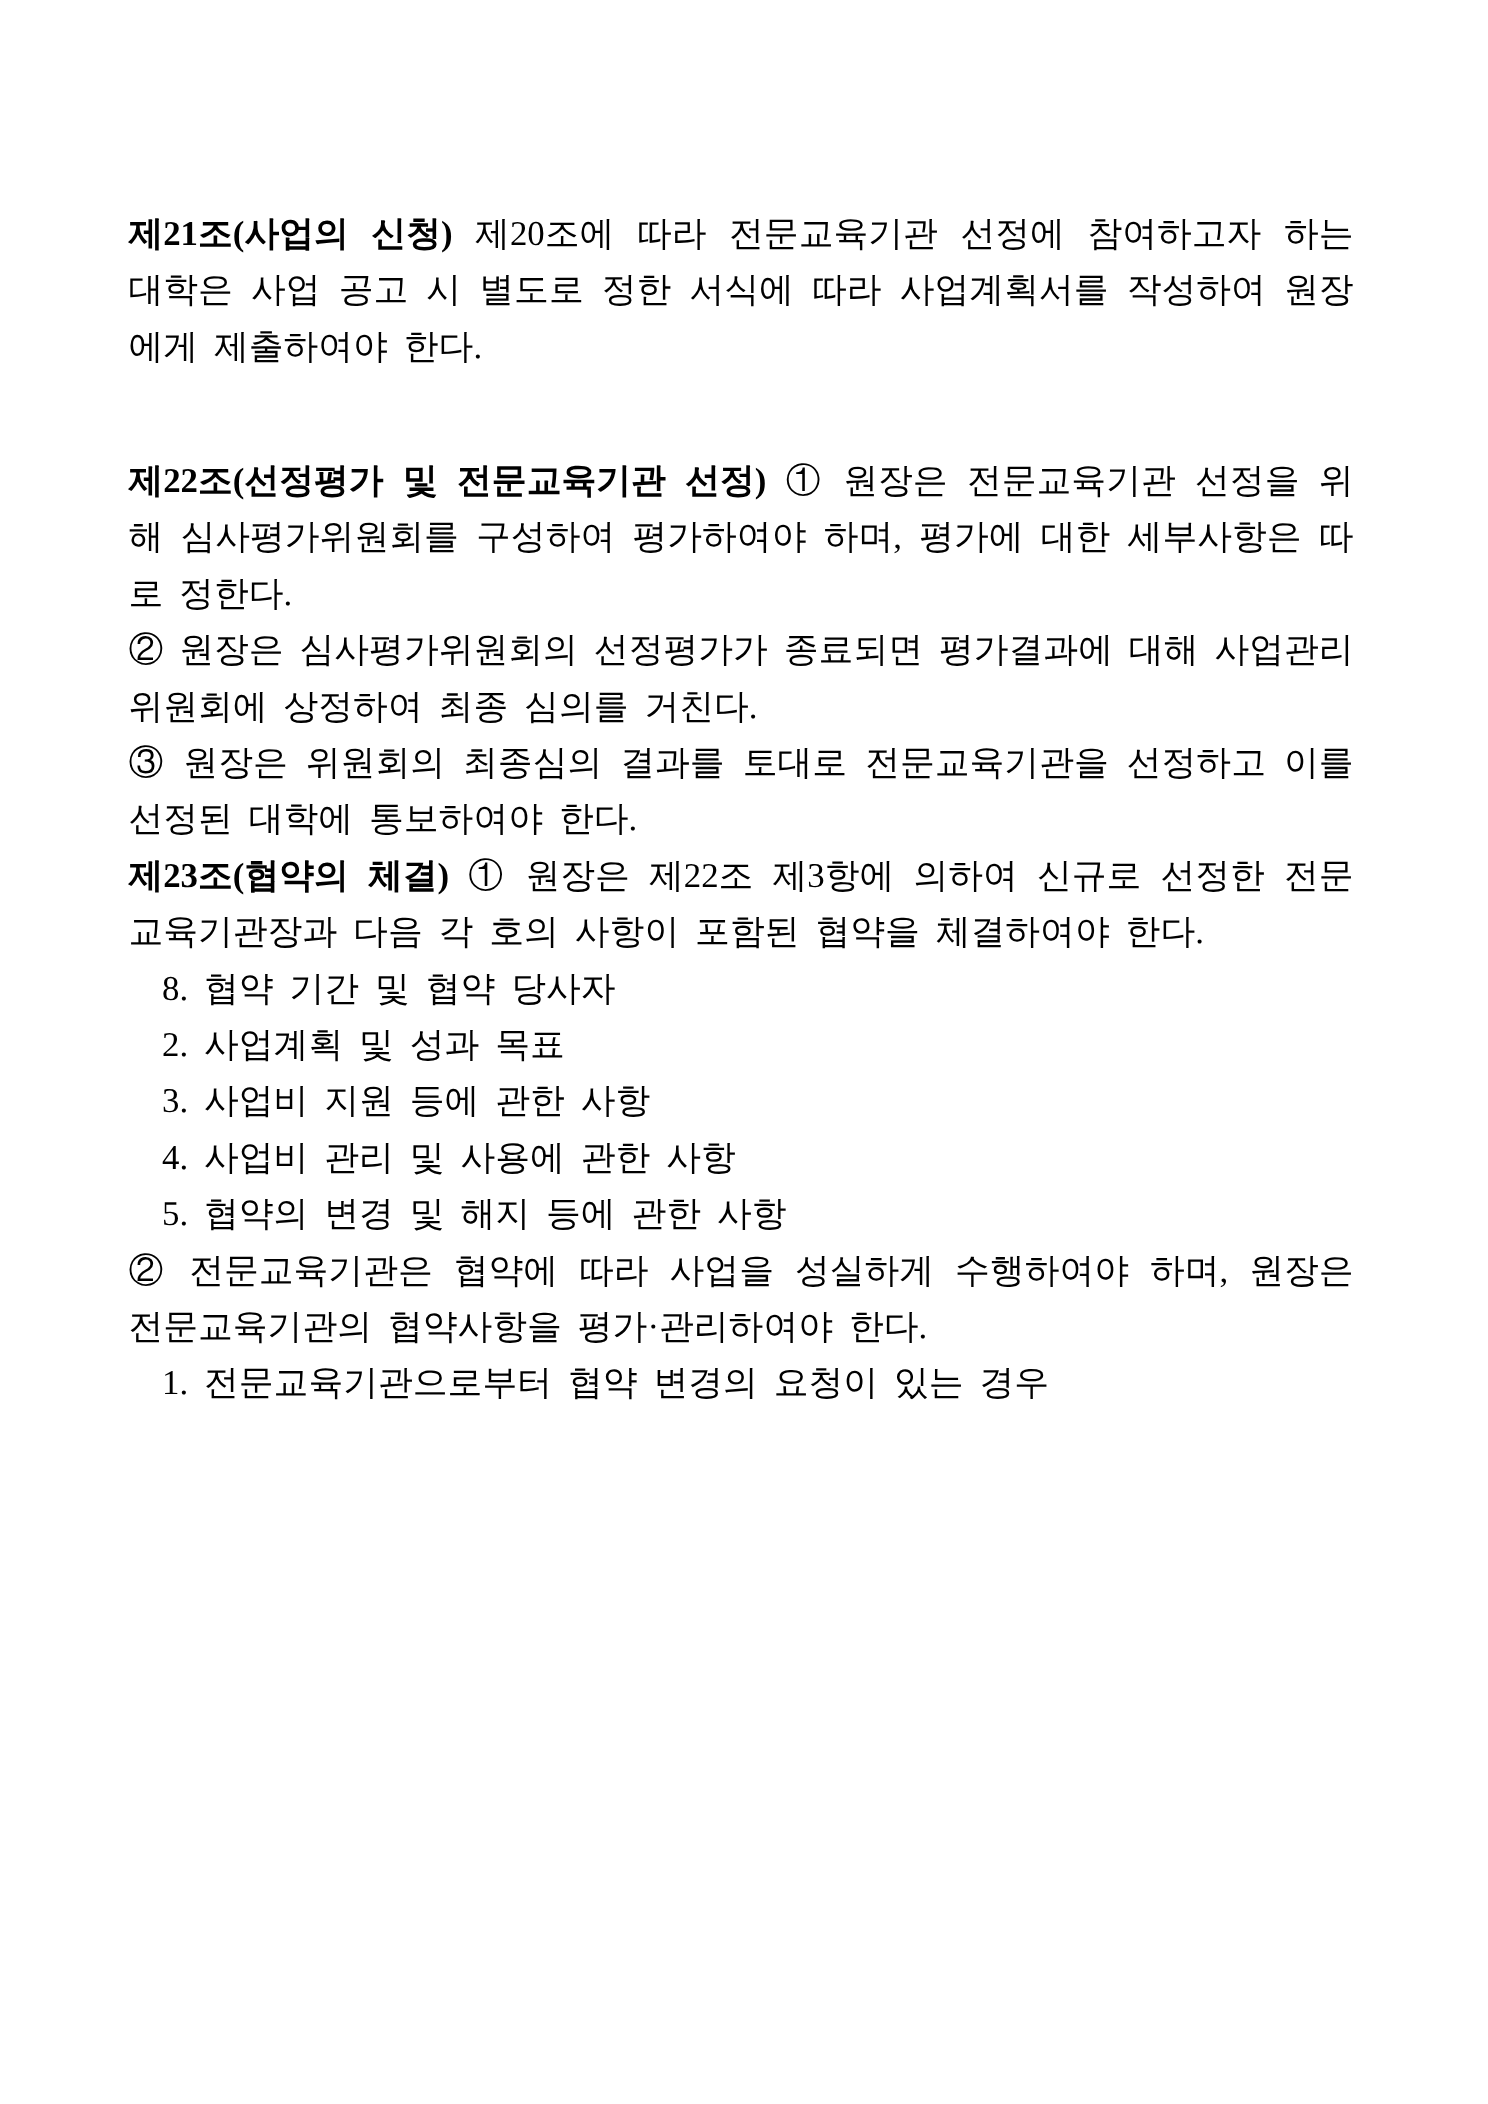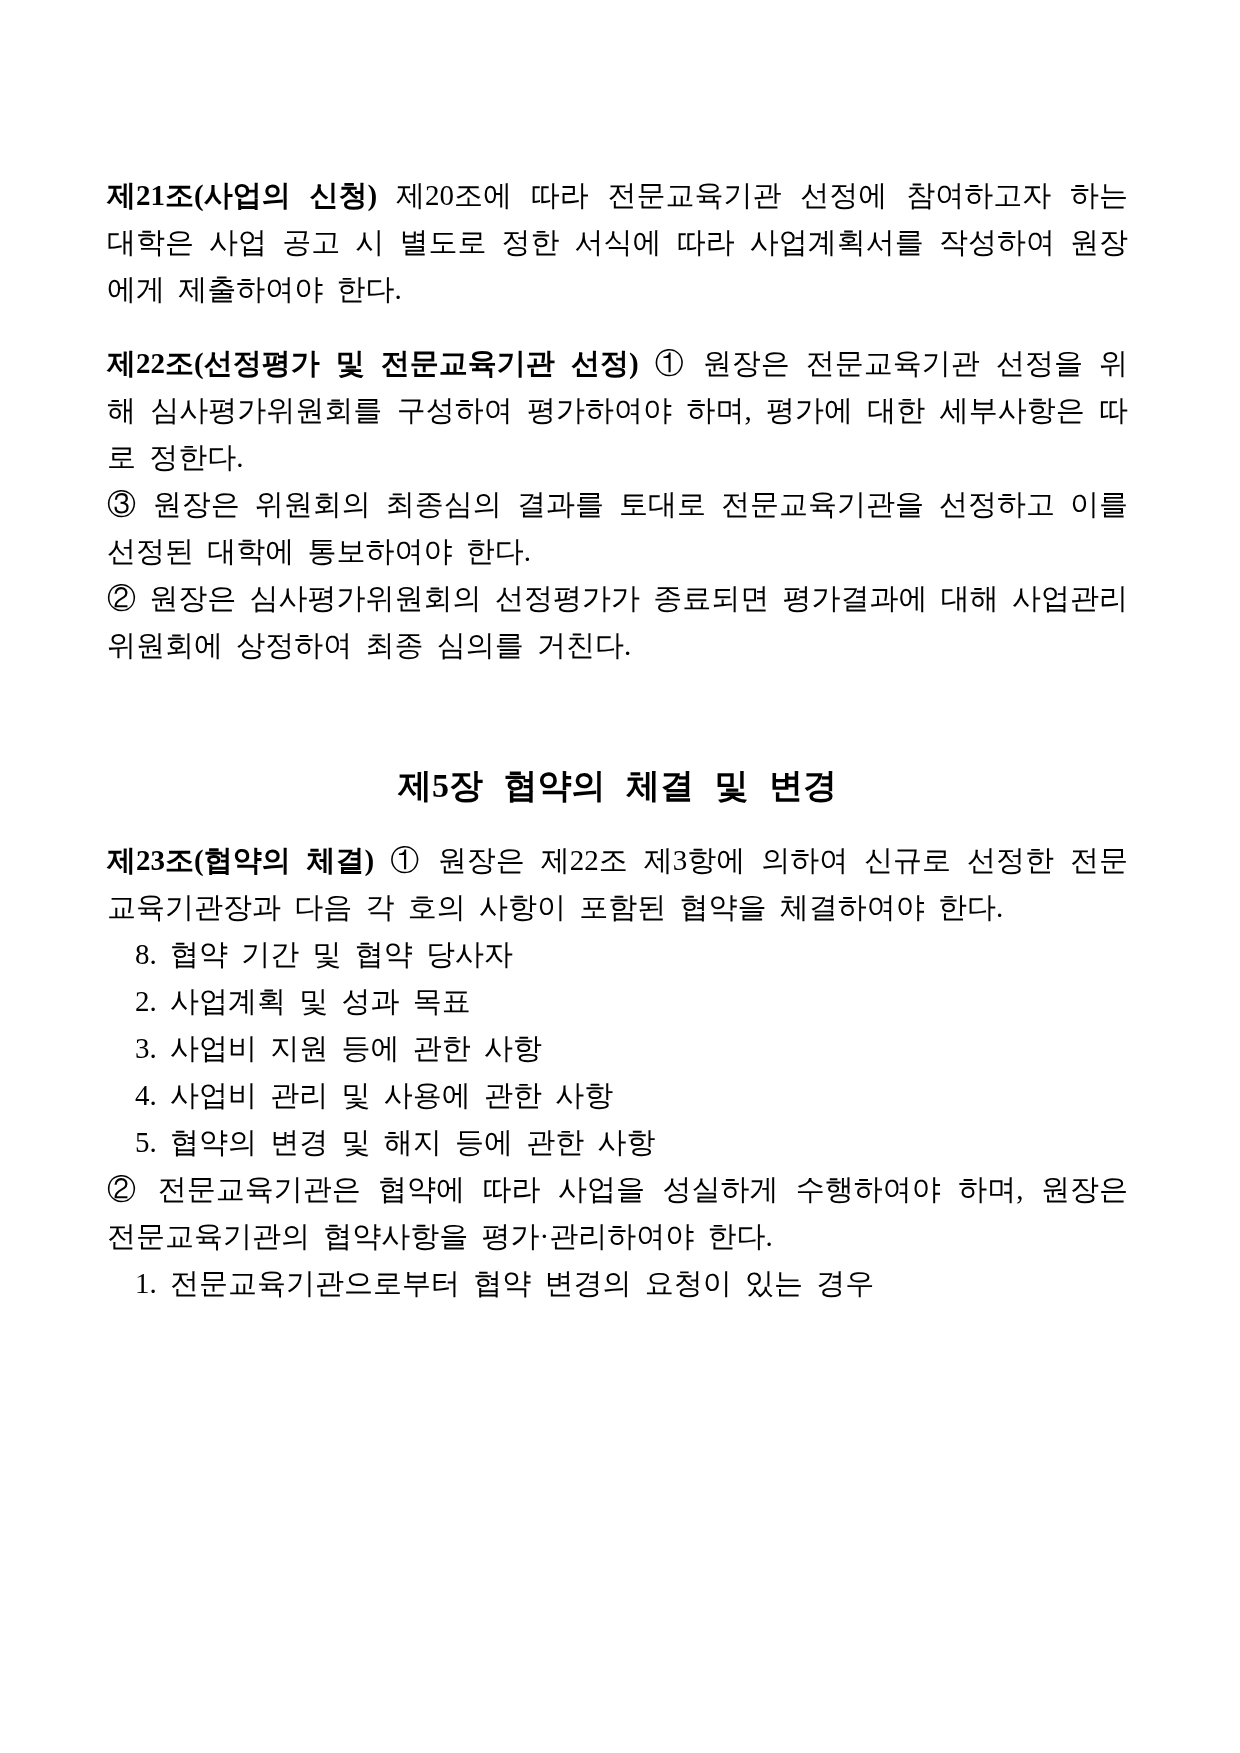--- a/index.html
+++ b/index.html
@@ -20,21 +20,21 @@
     line-height: 47px;
     overflow: hidden;
   }
   .para {
     margin: 0;
     text-align: justify;
     word-break: break-all;
     word-spacing: 6px;
   }
   .art-block {
-    margin-top: 27px;
+    margin-top: 65px;
   }
   .art-head {
     font-weight: bold;
   }
   .chapter {
     margin: 92px 0 26px 0;
     font-size: 34px;
     line-height: 50px;
     font-weight: bold;
     text-align: center;
@@ -53,24 +53,23 @@
   }
 </style>
 </head>
 <body>
 
 <div class="page">
 
   <p class="para"><strong class="art-head">제21조(사업의 신청)</strong><span> 제20조에 따라 전문교육기관 선정에 참여하고자 하는 대학은 사업 공고 시 별도로 정한 서식에 따라 사업계획서를 작성하여 원장에게 제출하여야 한다.</span></p>
 
   <p class="para art-block"><strong class="art-head">제22조(선정평가 및 전문교육기관 선정)</strong><span> ① 원장은 전문교육기관 선정을 위해 심사평가위원회를 구성하여 평가하여야 하며, 평가에 대한 세부사항은 따로 정한다.</span></p>
+  <p class="para">② 원장은 심사평가위원회의 선정평가가 종료되면 평가결과에 대해 사업관리위원회에 상정하여 최종 심의를 거친다.</p>
   <p class="para">③ 원장은 위원회의 최종심의 결과를 토대로 전문교육기관을 선정하고 이를 선정된 대학에 통보하여야 한다.</p>
-  <p class="para">② 원장은 심사평가위원회의 선정평가가 종료되면 평가결과에 대해 사업관리위원회에 상정하여 최종 심의를 거친다.</p>
 
-  <h2 class="chapter">제5장 협약의 체결 및 변경</h2>
 
   <p class="para"><strong class="art-head">제23조(협약의 체결)</strong><span> ① 원장은 제22조 제3항에 의하여 신규로 선정한 전문교육기관장과 다음 각 호의 사항이 포함된 협약을 체결하여야 한다.</span></p>
 
   <div class="list">
     <p class="item">8. 협약 기간 및 협약 당사자</p>
     <p class="item">2. 사업계획 및 성과 목표</p>
     <p class="item">3. 사업비 지원 등에 관한 사항</p>
     <p class="item">4. 사업비 관리 및 사용에 관한 사항</p>
     <p class="item">5. 협약의 변경 및 해지 등에 관한 사항</p>
   </div>

